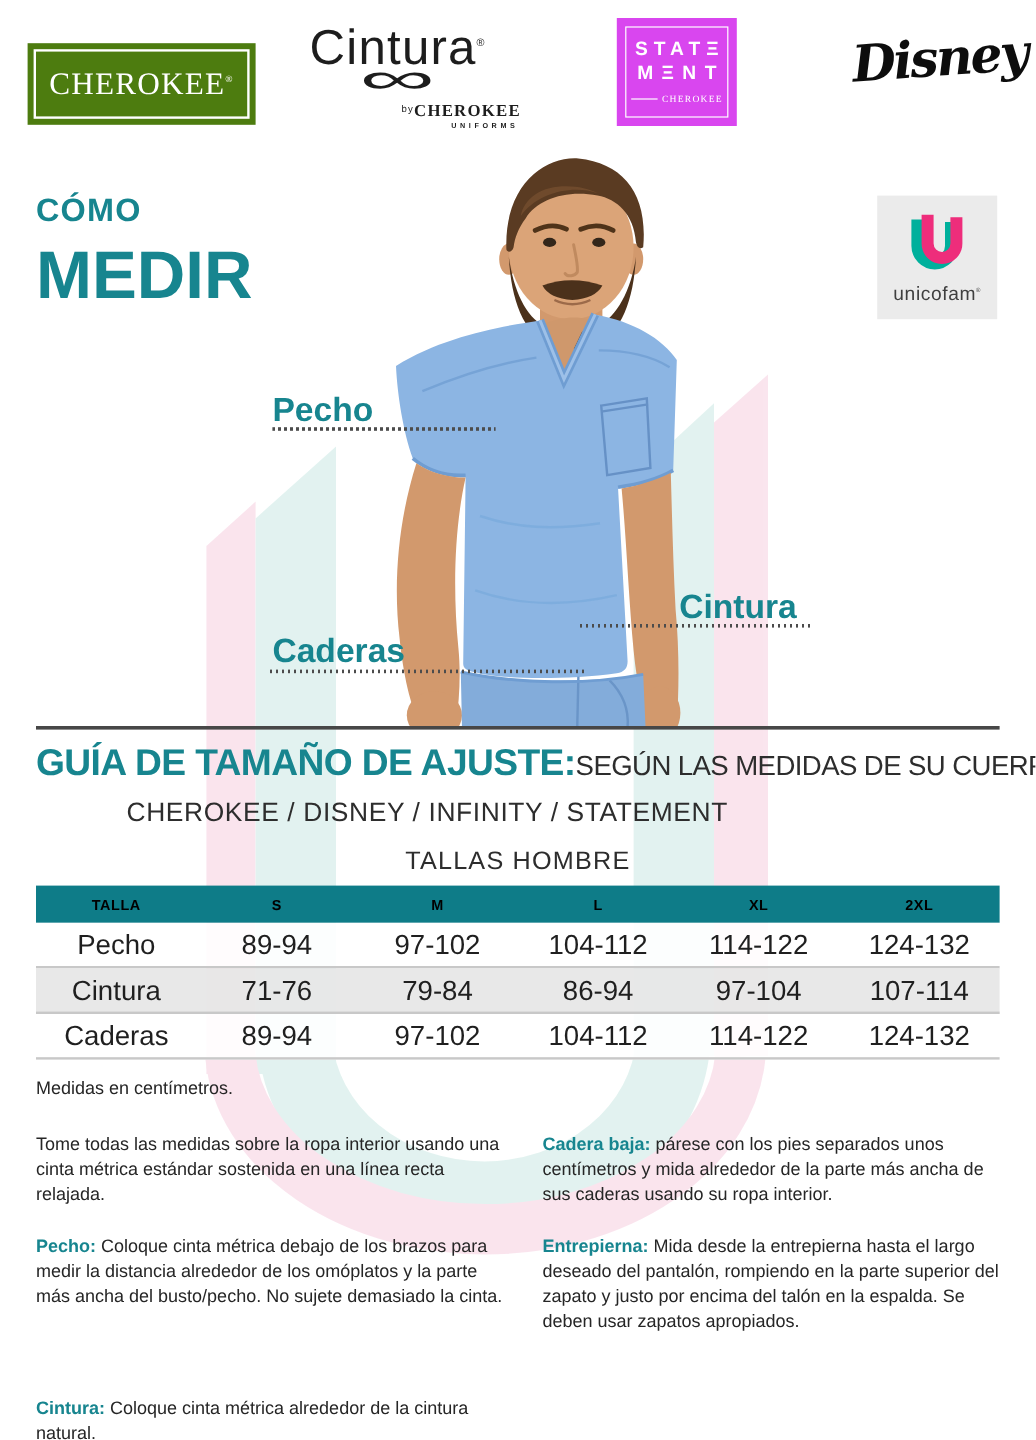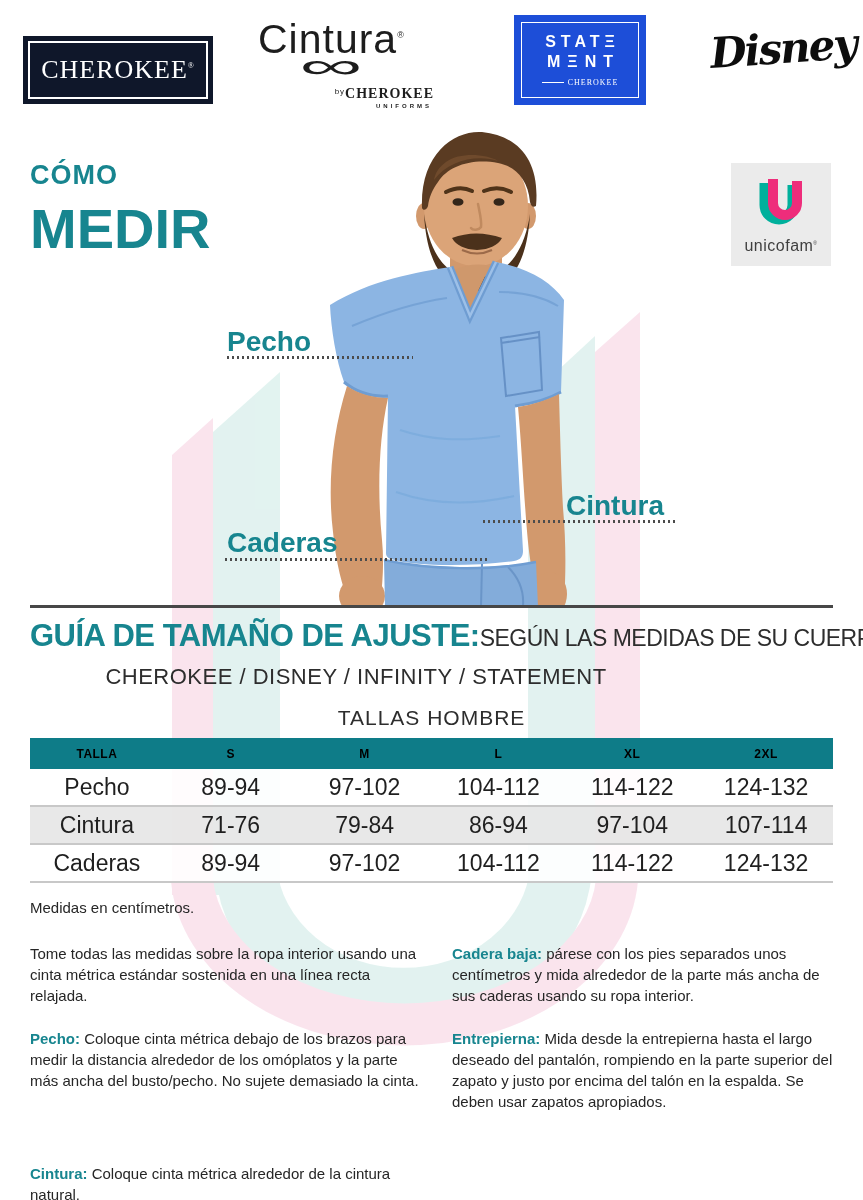--- a/index.html
+++ b/index.html
@@ -1,34 +1,34 @@
 <!DOCTYPE html>
 <html><head>
 <meta charset="utf-8">
 <style>
   html,body{margin:0;padding:0;background:#fff;}
   #page{position:relative;width:863px;height:1200px;margin:0 auto;background:#fff;overflow:hidden;
         font-family:"Liberation Sans",sans-serif;color:#262626;}
   .abs{position:absolute;}
 
   
-  .cherokee-box{left:23px;top:36px;width:190px;height:68px;background:#0f172a;z-index:2;}
+  .cherokee-box{left:23px;top:36px;width:190px;height:68px;background:#4d7c0f;z-index:2;}
   .cherokee-inner{position:absolute;inset:5px;border:2px solid #fff;display:flex;align-items:center;justify-content:center;}
   .cherokee-text{font-family:"Liberation Serif",serif;font-size:26px;color:#fff;letter-spacing:1px;font-weight:400;}
   .cherokee-text sup{font-size:8px;}
 
   .infinity-box{left:252px;top:20px;width:188px;height:90px;z-index:2;color:#1d1d1d;}
   .inf-name{position:absolute;left:6px;top:-4px;font-size:41px;font-weight:300;letter-spacing:1px;}
   .inf-name sup{font-size:9px;font-weight:400;}
   .inf-loop{position:absolute;left:64px;top:22px;font-size:42px;font-weight:300;transform:scaleX(2.1) scaleY(0.85);transform-origin:center;}
   .inf-by{position:absolute;right:6px;top:66px;font-family:"Liberation Serif",serif;font-size:14px;font-weight:bold;letter-spacing:1px;}
   .inf-by .by-small{font-family:"Liberation Sans",sans-serif;font-size:8px;font-weight:400;vertical-align:4px;margin-top:24px;}
   .inf-sub{position:absolute;right:8px;top:83px;font-size:6px;letter-spacing:3px;font-weight:bold;}
 
-  .statement-box{left:514px;top:15px;width:132px;height:90px;background:#1d4ed8;z-index:2;}
+  .statement-box{left:514px;top:15px;width:100px;height:90px;background:#d946ef;z-index:2;}
   .st-inner{position:absolute;inset:7px;border:1px solid #fff;display:flex;flex-direction:column;align-items:center;justify-content:center;color:#fff;}
   .st-l1{font-size:16px;font-weight:bold;letter-spacing:5px;margin-left:5px;}
   .st-l2{font-size:16px;font-weight:bold;letter-spacing:7px;margin-left:7px;margin-top:2px;}
   .st-brand{display:flex;align-items:center;gap:4px;margin-top:7px;}
   .st-dash{display:inline-block;width:22px;height:1px;background:#fff;}
   .st-brand-text{font-family:"Liberation Serif",serif;font-size:8px;letter-spacing:1px;}
 
   .disney-box{left:710px;top:24px;width:145px;height:64px;z-index:2;}
   .disney-text{font-family:"DejaVu Serif",serif;font-style:italic;font-weight:bold;font-size:42px;color:#0d0d0d;
                transform:rotate(-4deg);display:inline-block;letter-spacing:-2px;}

